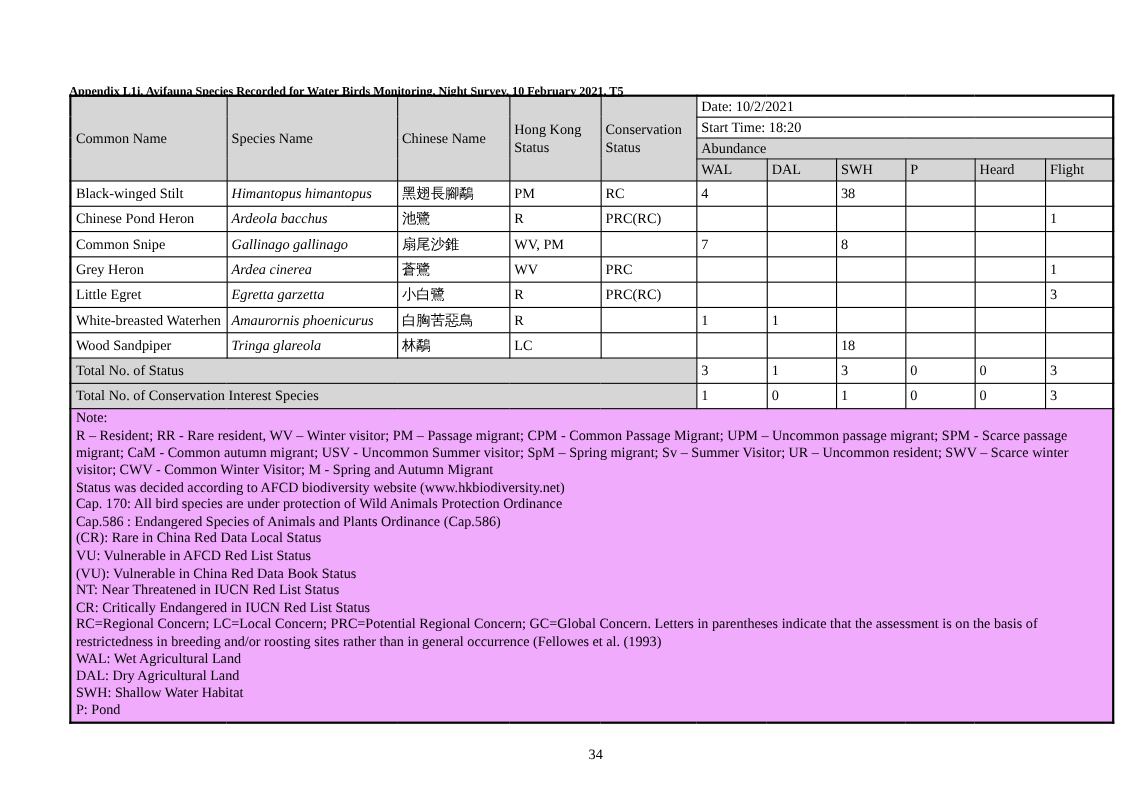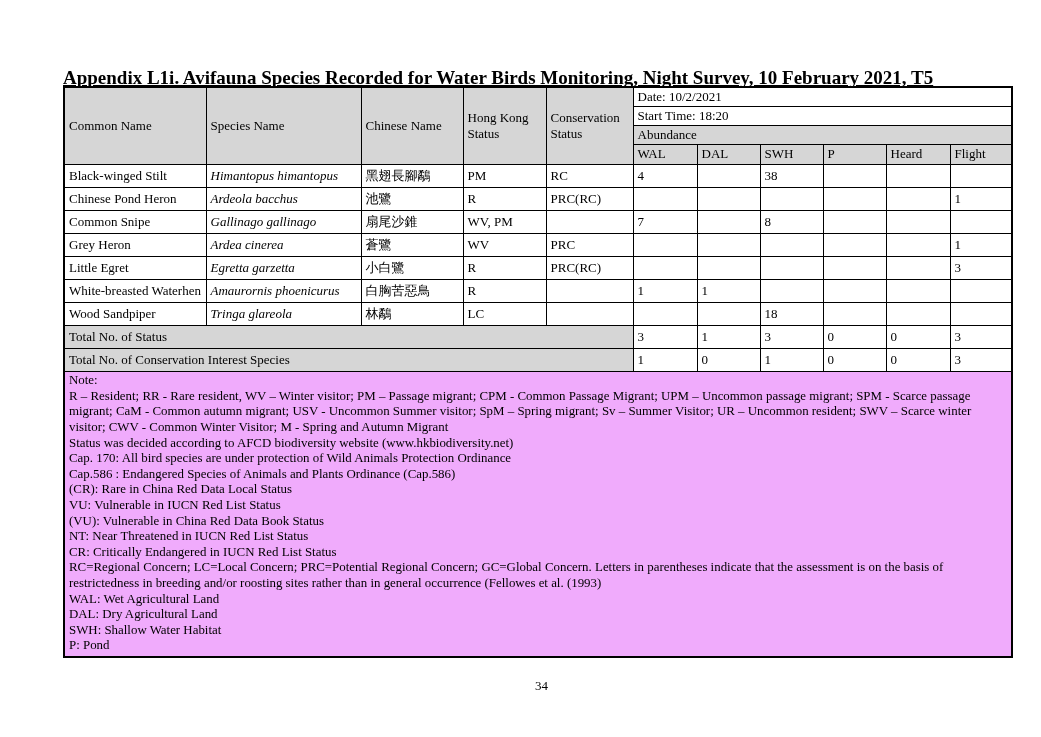--- a/index.html
+++ b/index.html
@@ -5,22 +5,22 @@
   html, body { margin: 0; padding: 0; }
   body {
     width: 1041px; height: 737px;
     background: #ffffff;
     font-family: "Liberation Serif", serif;
     color: #000;
     position: relative;
     overflow: hidden;
   }
   .title {
-    position: absolute; left: 63px; top: 67px;
-    font-size: 19px; font-weight: bold; text-decoration: underline;
+    position: absolute; left: 63px; top: 77px;
+    font-size: 11px; font-weight: bold; text-decoration: underline;
     white-space: nowrap;
   }
   table.report {
     position: absolute; left: 63px; top: 86px;
     width: 948px;
     border-collapse: collapse; table-layout: fixed;
     border: 2px solid #000;
   }
   table.report td {
     border: 1px solid #000;
@@ -207,21 +207,21 @@
   <tbody>
     <tr>
       <td colspan="11" class="note-cell">
         <div id="note-lines">
             <div class="note-line">Note:</div>
             <div class="note-line">R – Resident; RR - Rare resident, WV – Winter visitor; PM – Passage migrant; CPM - Common Passage Migrant; UPM – Uncommon passage migrant; SPM - Scarce passage migrant; CaM - Common autumn migrant; USV - Uncommon Summer visitor; SpM – Spring migrant; Sv – Summer Visitor; UR – Uncommon resident; SWV – Scarce winter visitor; CWV - Common Winter Visitor; M - Spring and Autumn Migrant</div>
             <div class="note-line">Status was decided according to AFCD biodiversity website (www.hkbiodiversity.net)</div>
             <div class="note-line">Cap. 170: All bird species are under protection of Wild Animals Protection Ordinance</div>
             <div class="note-line">Cap.586 : Endangered Species of Animals and Plants Ordinance (Cap.586)</div>
             <div class="note-line">(CR): Rare in China Red Data Local Status</div>
-            <div class="note-line">VU: Vulnerable in IUCN Red List Status</div>
+            <div class="note-line">VU: Vulnerable in AFCD Red List Status</div>
             <div class="note-line">(VU): Vulnerable in China Red Data Book Status</div>
             <div class="note-line">NT: Near Threatened in IUCN Red List Status</div>
             <div class="note-line">CR: Critically Endangered in IUCN Red List Status</div>
             <div class="note-line">RC=Regional Concern; LC=Local Concern; PRC=Potential Regional Concern; GC=Global Concern. Letters in parentheses indicate that the assessment is on the basis of restrictedness in breeding and/or roosting sites rather than in general occurrence (Fellowes et al. (1993)</div>
             <div class="note-line">WAL: Wet Agricultural Land</div>
             <div class="note-line">DAL: Dry Agricultural Land</div>
             <div class="note-line">SWH: Shallow Water Habitat</div>
             <div class="note-line">P: Pond</div>
           </div>
       </td>

